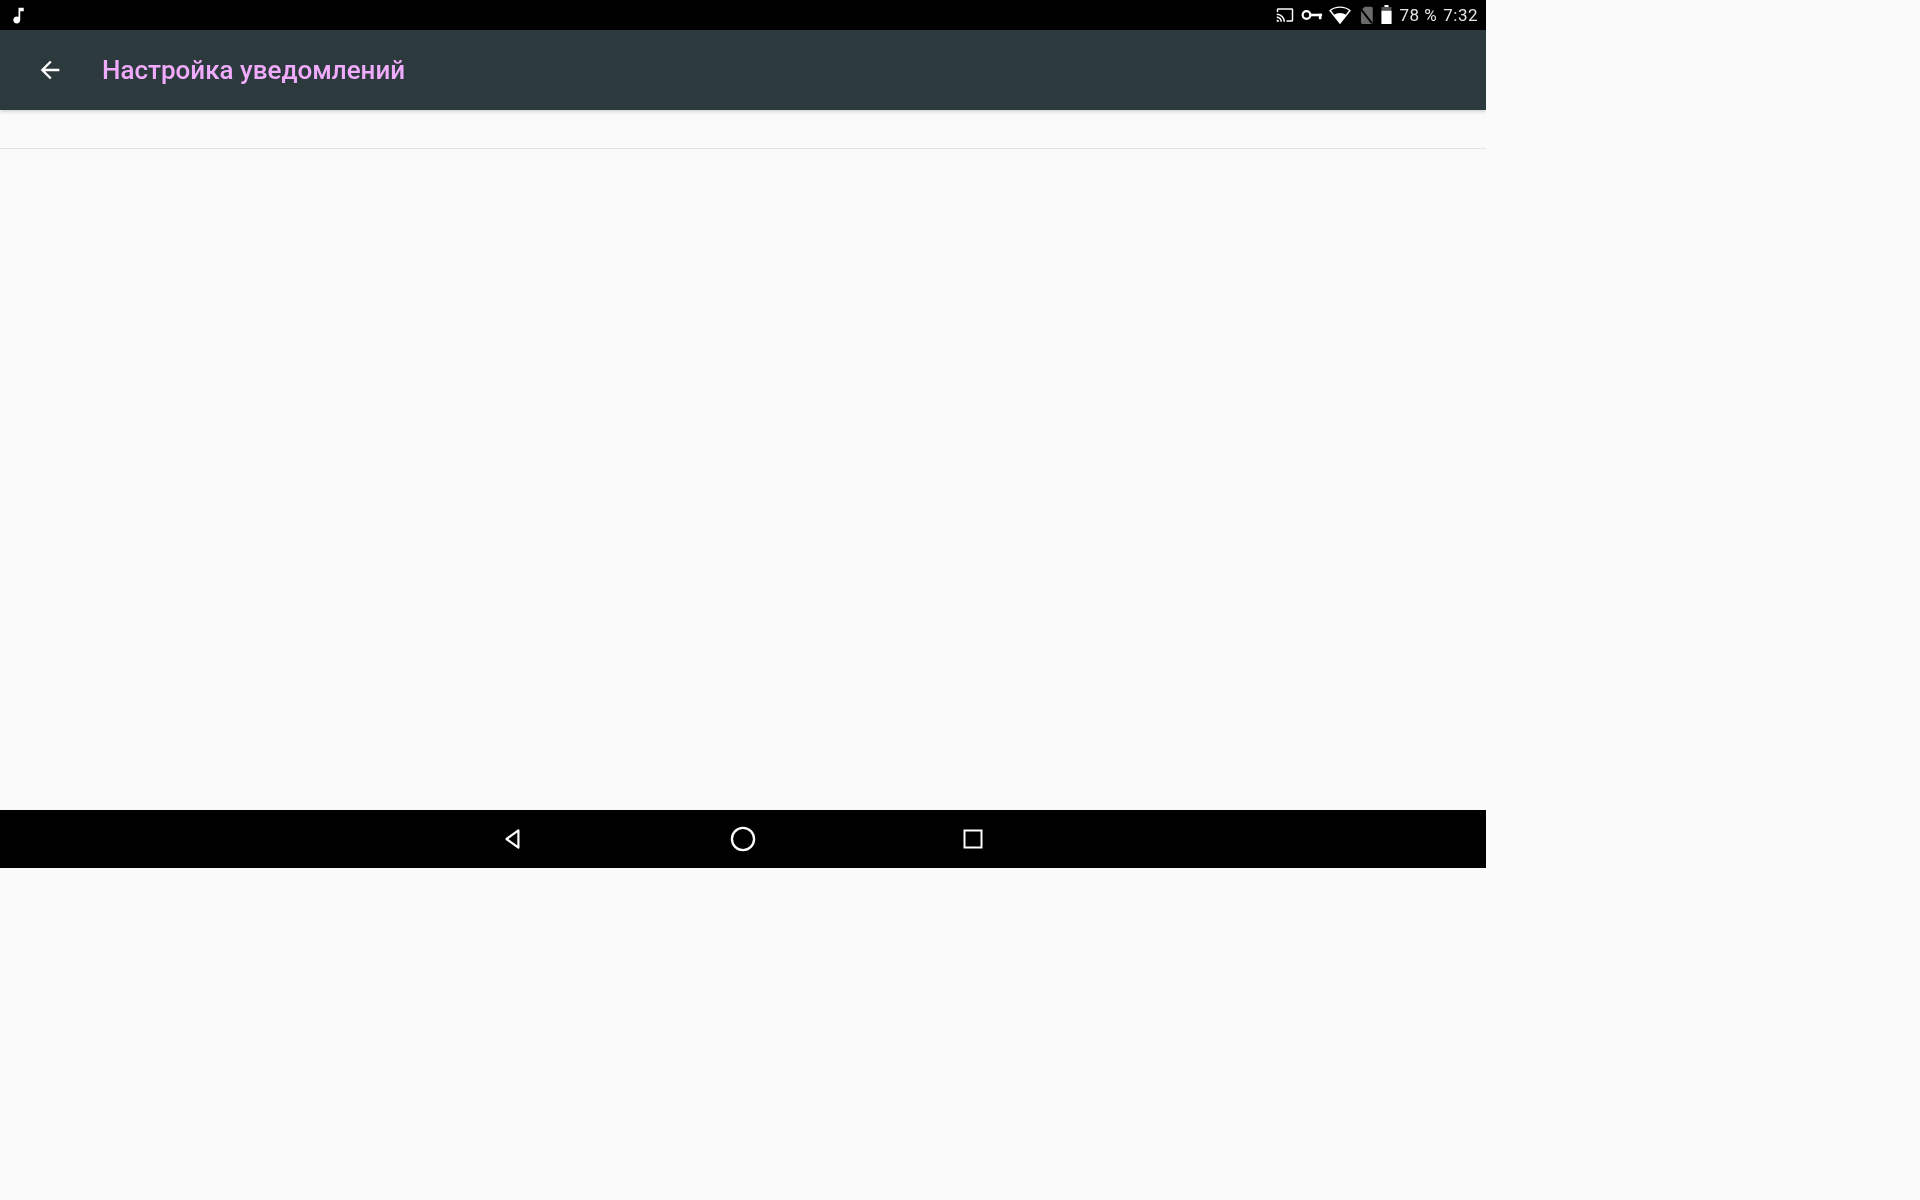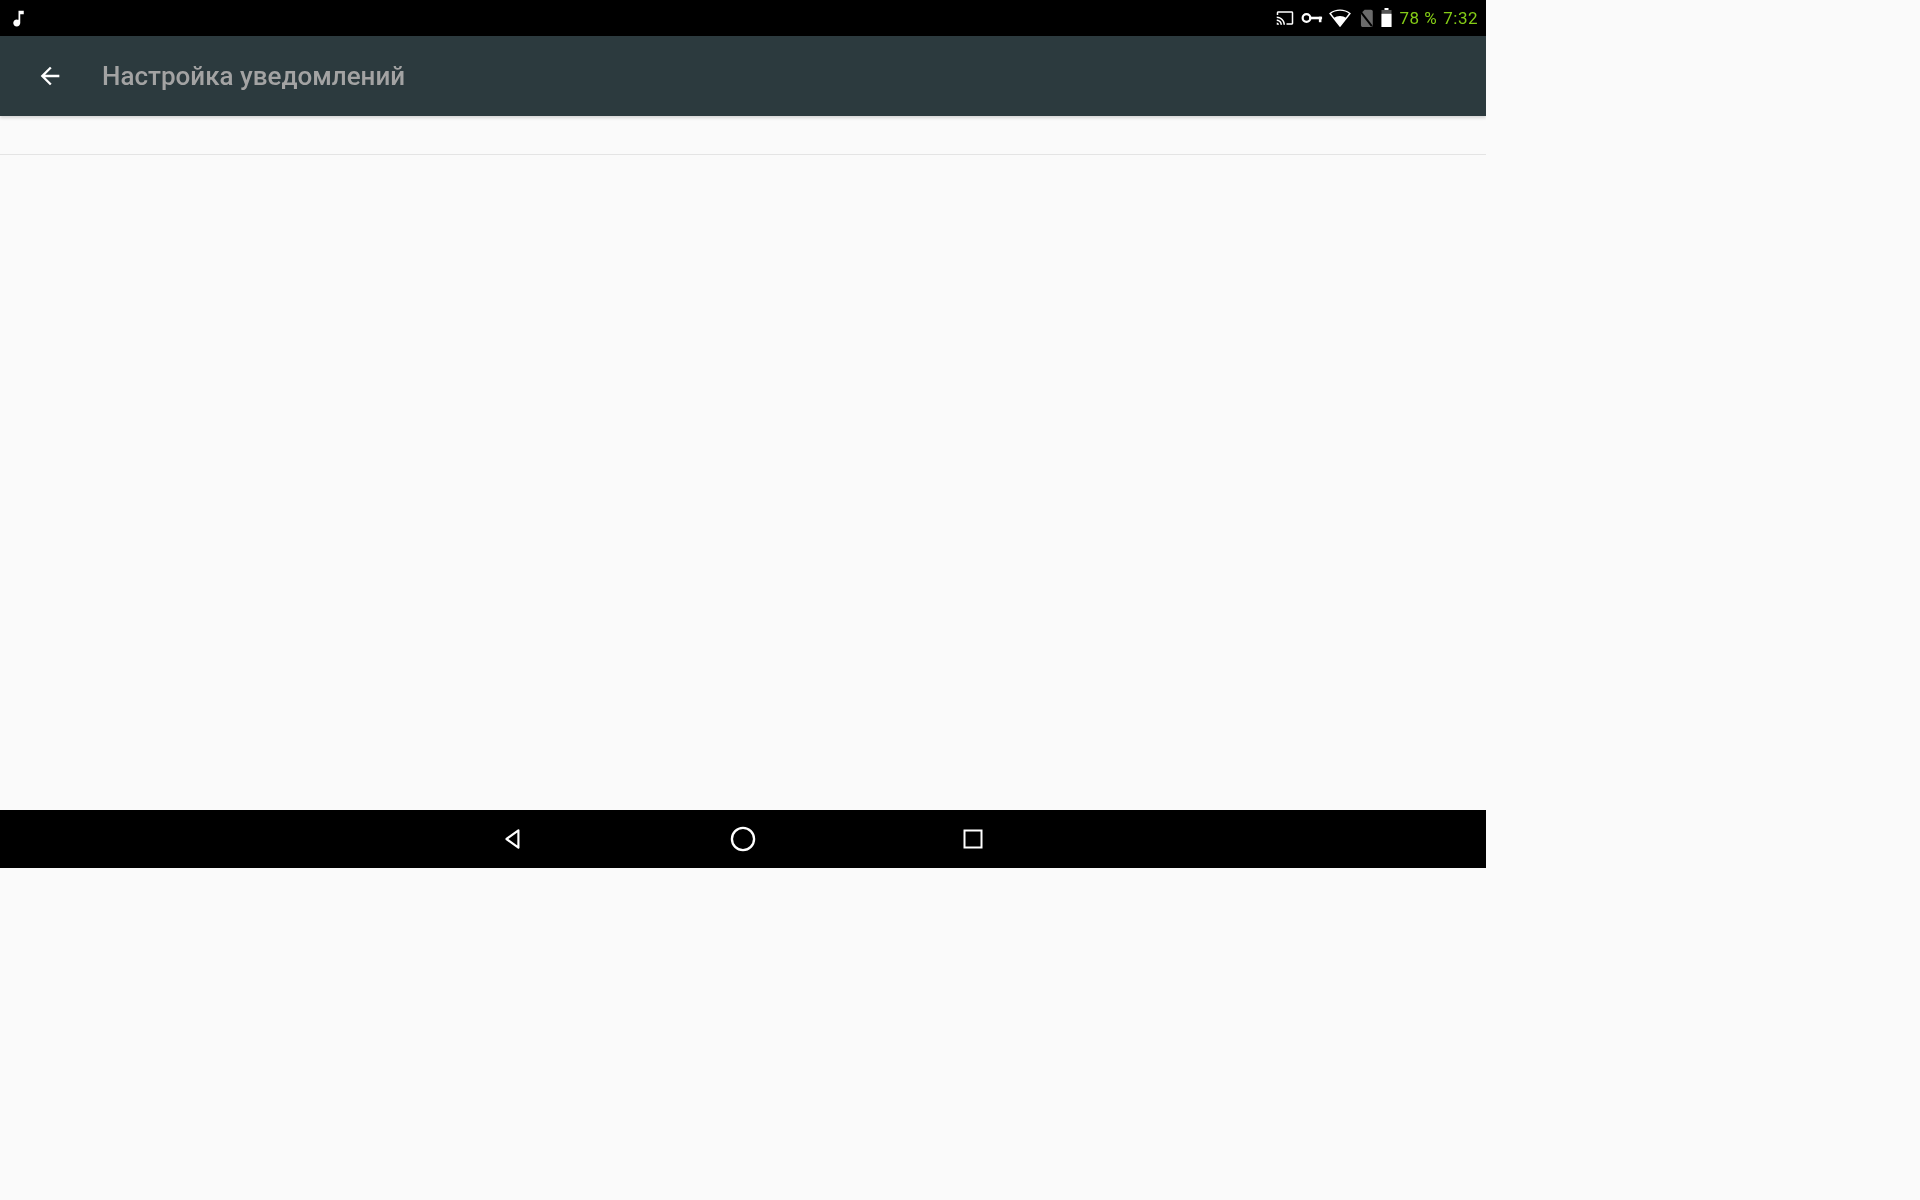--- a/index.html
+++ b/index.html
@@ -10,27 +10,27 @@
     body {
       font-family: Roboto, "Helvetica Neue", Arial, sans-serif;
       width: 1486px;
       height: 868px;
       background: #fafafa;
       display: flex;
       flex-direction: column;
       overflow: hidden;
     }
     .status-bar {
-      height: 36px;
+      height: 30px;
       background: #000000;
       display: flex;
       align-items: center;
       justify-content: space-between;
       padding: 0 8px;
-      color: #84cc16;
+      color: #e5e5e5;
     }
     .status-left {
       display: flex;
       align-items: center;
       gap: 6px;
     }
     .status-right {
       display: flex;
       align-items: center;
       gap: 6px;
@@ -58,21 +58,21 @@
     .back-button {
       width: 40px;
       height: 40px;
       display: flex;
       align-items: center;
       justify-content: center;
       cursor: pointer;
       margin-right: 32px;
     }
     .app-title {
-      color: #a3a3a3;
+      color: #f0abfc;
       font-size: 26px;
       font-weight: 500;
     }
     .content {
       flex: 1;
       background: #fafafa;
     }
     .list-item {
       padding: 20px 32px 18px 32px;
       border-bottom: 1px solid #e4e4e4;

